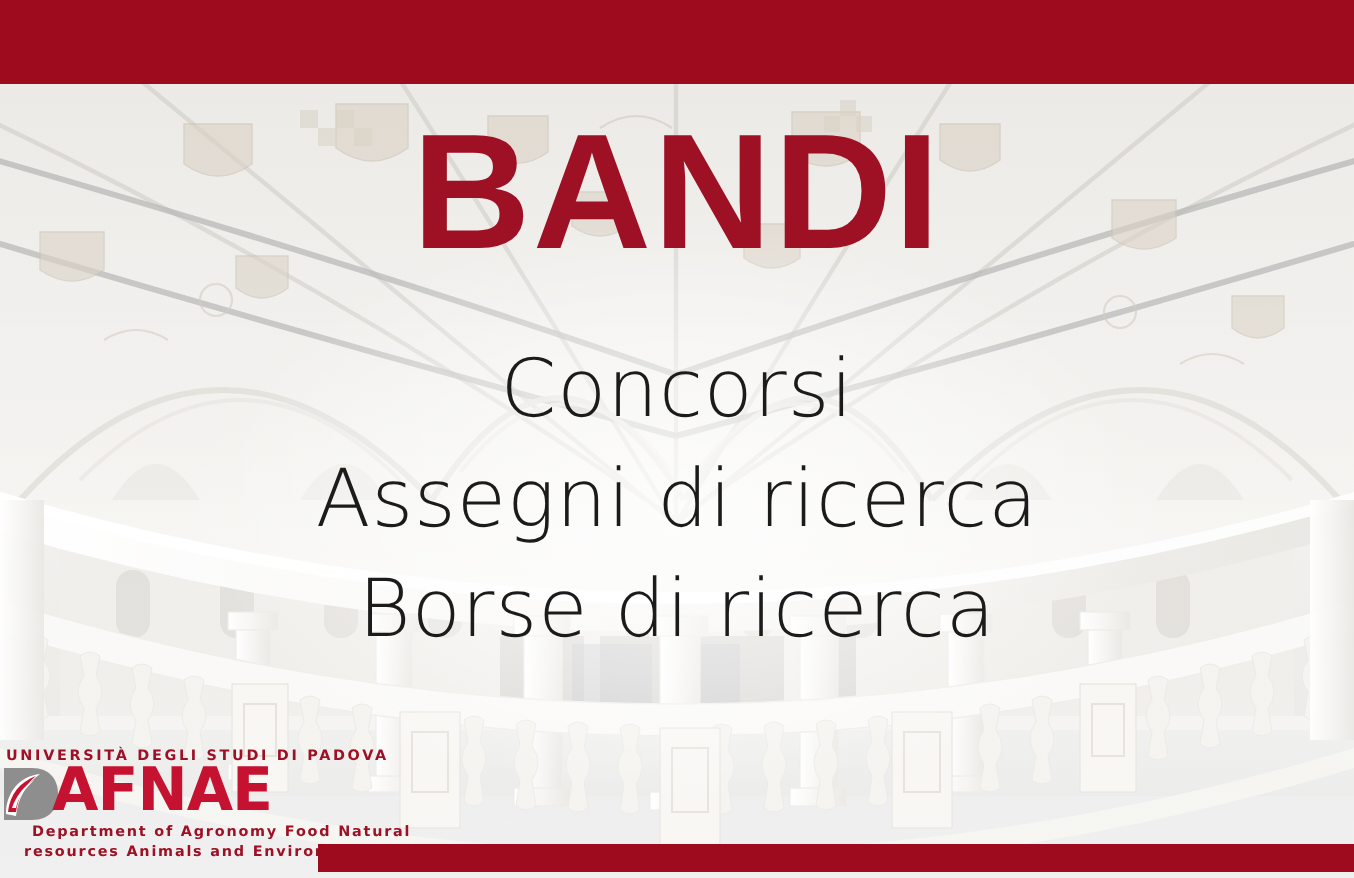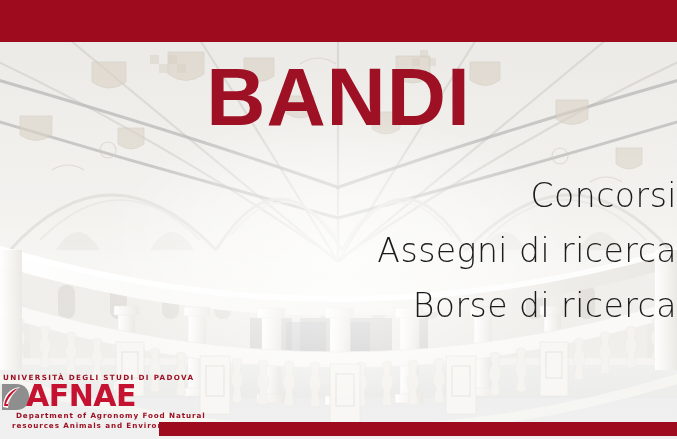--- a/index.html
+++ b/index.html
@@ -76,24 +76,23 @@
     left: 0;
     top: 168px;
     width: 677px;
     text-align: center;
     font-family: "DejaVu Sans", sans-serif;
     font-weight: 300;
     color: #1b1b1b;
   }
   .subline {
     display: block;
-    font-size: 33px;
+    font-size: 40px;
     line-height: 55px;
     letter-spacing: 0.5px;
-    text-align: right;
   }
 
   
   .logo {
     position: absolute;
     left: 0;
     top: 373px;
     width: 170px;
   }
   .logo-top {

